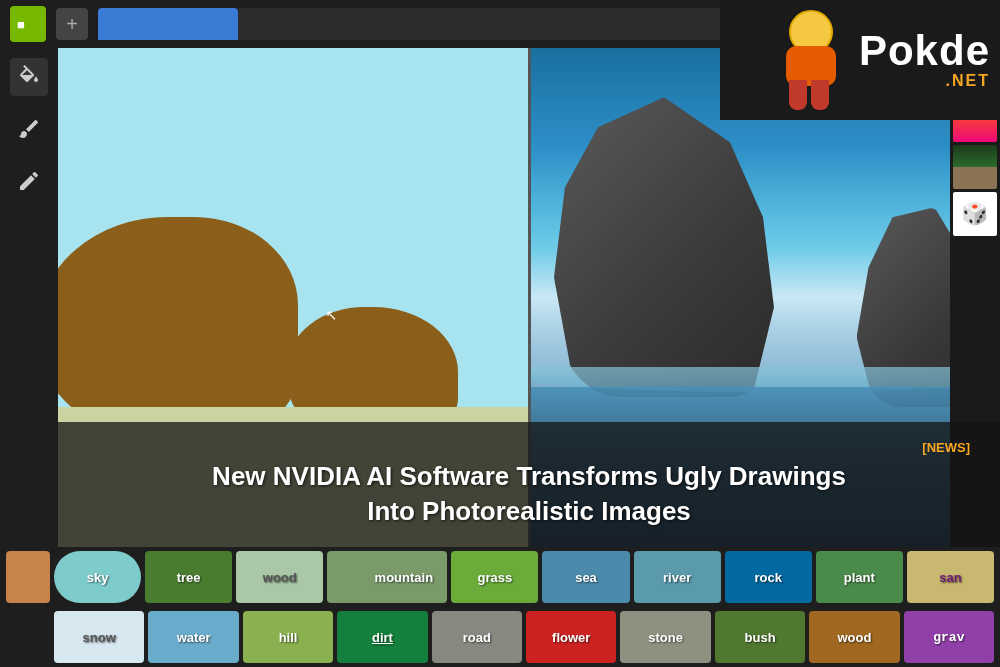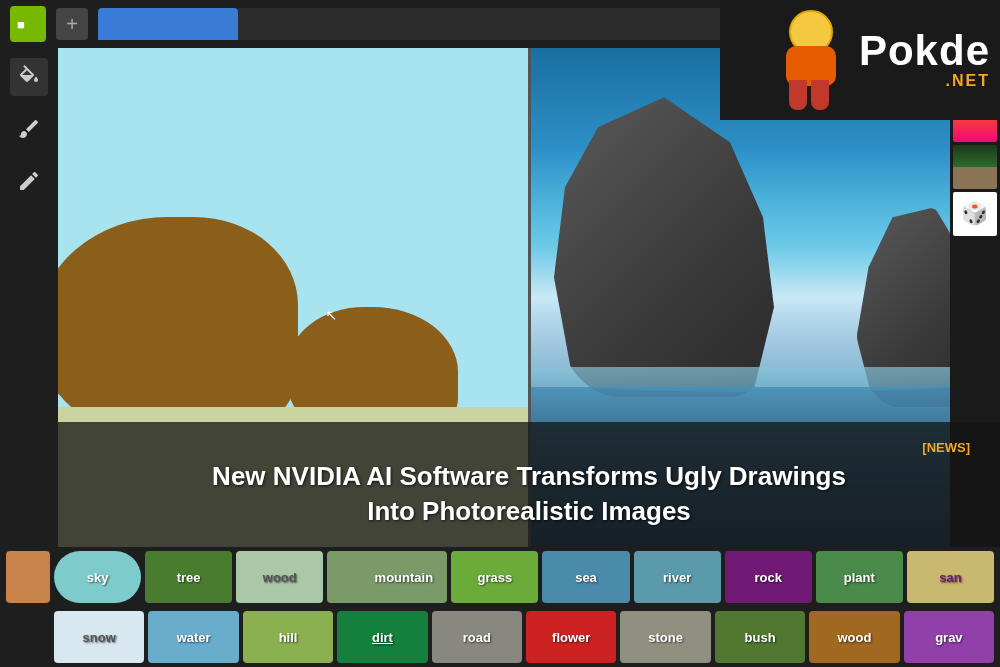--- a/index.html
+++ b/index.html
@@ -478,32 +478,32 @@
   <div class="bottom-palette">
     <div class="palette-row">
       <div class="color-swatch" style="background:#c8834a;"></div>
       <div class="palette-item" style="background:#7ecbcc;border-radius:26px;">sky</div>
       <div class="palette-item" style="background:#4a7c2f;">tree</div>
       <div class="palette-item" style="background:#aac8a7; color:#555;">wood</div>
       <div class="palette-item" style="background:#7a9a6a;padding-left:37px;">mountain</div>
       <div class="palette-item" style="background:#6aab3a;">grass</div>
       <div class="palette-item" style="background:#4a8aab;">sea</div>
       <div class="palette-item" style="background:#5a9aab;">river</div>
-      <div class="palette-item" style="background:#701a75;">rock</div>
+      <div class="palette-item" style="background:#0369a1;">rock</div>
       <div class="palette-item" style="background:#4a8a4a;">plant</div>
       <div class="palette-item" style="background:#c8b870; color:#701a75;">san</div>
     </div>
     <div class="palette-row">
       <div style="width:44px; flex-shrink:0;"></div>
       <div class="palette-item" style="background:#d8e8f0; color:#555;">snow</div>
       <div class="palette-item" style="background:#6aaccc;">water</div>
       <div class="palette-item" style="background:#8ab050;">hill</div>
       <div class="palette-item" style="background:#15803d;text-decoration:underline;">dirt</div>
       <div class="palette-item" style="background:#888880;">road</div>
       <div class="palette-item" style="background:#cc2222;">flower</div>
       <div class="palette-item" style="background:#909080;">stone</div>
       <div class="palette-item" style="background:#507830;">bush</div>
       <div class="palette-item" style="background:#a06820;">wood</div>
-      <div class="palette-item" style="background:#9040a8;">grav</div>
+      <div class="palette-item" style="background:#9040a8;font-family:Liberation Mono, monospace;">grav</div>
     </div>
   </div>
 
 </div>
 
 </body></html>

